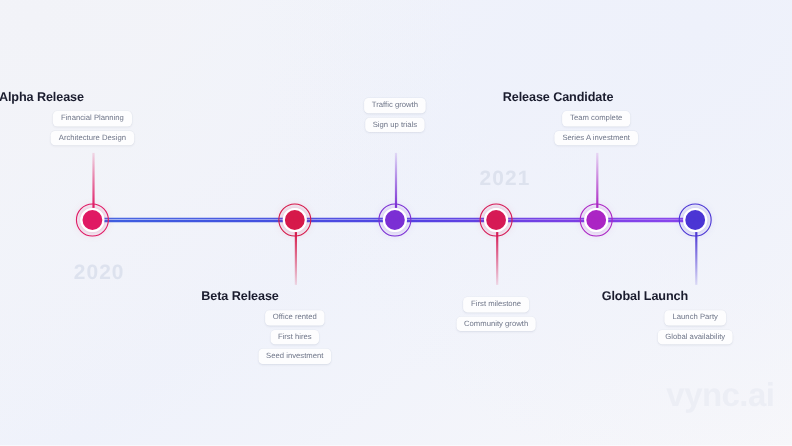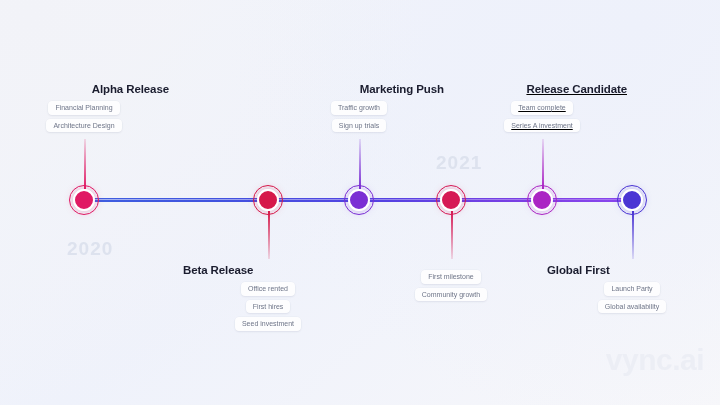--- a/index.html
+++ b/index.html
@@ -86,21 +86,21 @@
   }
   .node .q { position:relative; z-index:2; }
 
   .stem {
     position:absolute;
     width:1.5px;
     z-index:2;
   }
 
   .card { position:absolute; width:170px; }
-  .card.above { text-align:right; }
+  .card.above { text-align:left; }
   .card.below { text-align:left; }
 
   .title {
     font-size:11.5px;
     font-weight:bold;
     color:#1a1c2e;
     letter-spacing:-0.1px;
     white-space:nowrap;
   }
   .tags { margin-top:6px; display:flex; flex-direction:column; align-items:center; gap:4px; }
@@ -158,21 +158,20 @@
         </div>
       </div>
       <div class="milestone">
         <div class="stem" style="left: 359px; height: 50px; top: 139px; background: linear-gradient(rgba(123, 47, 212, 0.133), rgb(123, 47, 212));"></div>
         <div class="node" style="left: 359px; color: rgb(123, 47, 212); box-shadow: rgba(123, 47, 212, 0.35) 0px 0px 9px;">
           <span class="ring"></span>
           <span class="core"></span>
           <span class="q">Q4</span>
         </div>
         <div class="card above" style="left: 274px; top: 83px;">
-          <div class="title">Marketing Push</div>
           <div class="tags">
             <span class="tag">Traffic growth</span>
             <span class="tag">Sign up trials</span>
           </div>
         </div>
       </div>
       <div class="milestone">
         <div class="stem" style="left: 451px; height: 48px; top: 211px; background: linear-gradient(rgb(214, 26, 85), rgba(214, 26, 85, 0.133));"></div>
         <div class="node" style="left: 451px; color: rgb(214, 26, 85); box-shadow: rgba(214, 26, 85, 0.35) 0px 0px 9px;">
           <span class="ring"></span>
@@ -186,37 +185,37 @@
           </div>
         </div>
       </div>
       <div class="milestone">
         <div class="stem" style="left: 542px; height: 50px; top: 139px; background: linear-gradient(rgba(171, 37, 196, 0.133), rgb(171, 37, 196));"></div>
         <div class="node" style="left: 542px; color: rgb(171, 37, 196); box-shadow: rgba(171, 37, 196, 0.35) 0px 0px 9px;">
           <span class="ring"></span>
           <span class="core"></span>
           <span class="q">Q2</span>
         </div>
-        <div class="card above" style="left: 457px; top: 83px; text-decoration: underline;">
+        <div class="card above" style="left: 457px; top: 83px;">
           <div class="title">Release Candidate</div>
           <div class="tags">
             <span class="tag">Team complete</span>
             <span class="tag">Series A investment</span>
           </div>
         </div>
       </div>
       <div class="milestone">
         <div class="stem" style="left: 632px; height: 48px; top: 211px; background: linear-gradient(rgb(75, 53, 212), rgba(75, 53, 212, 0.133));"></div>
         <div class="node" style="left: 632px; color: rgb(75, 53, 212); box-shadow: rgba(75, 53, 212, 0.35) 0px 0px 9px;">
           <span class="ring"></span>
           <span class="core"></span>
           <span class="q">Q3</span>
         </div>
         <div class="card below" style="left: 547px; top: 264px;">
-          <div class="title">Global First</div>
+          <div class="title">Global Launch</div>
           <div class="tags">
             <span class="tag">Launch Party</span>
             <span class="tag">Global availability</span>
           </div>
         </div>
       </div>
     </div>
 
   <div id="brand">vync.ai</div>
 </div>

